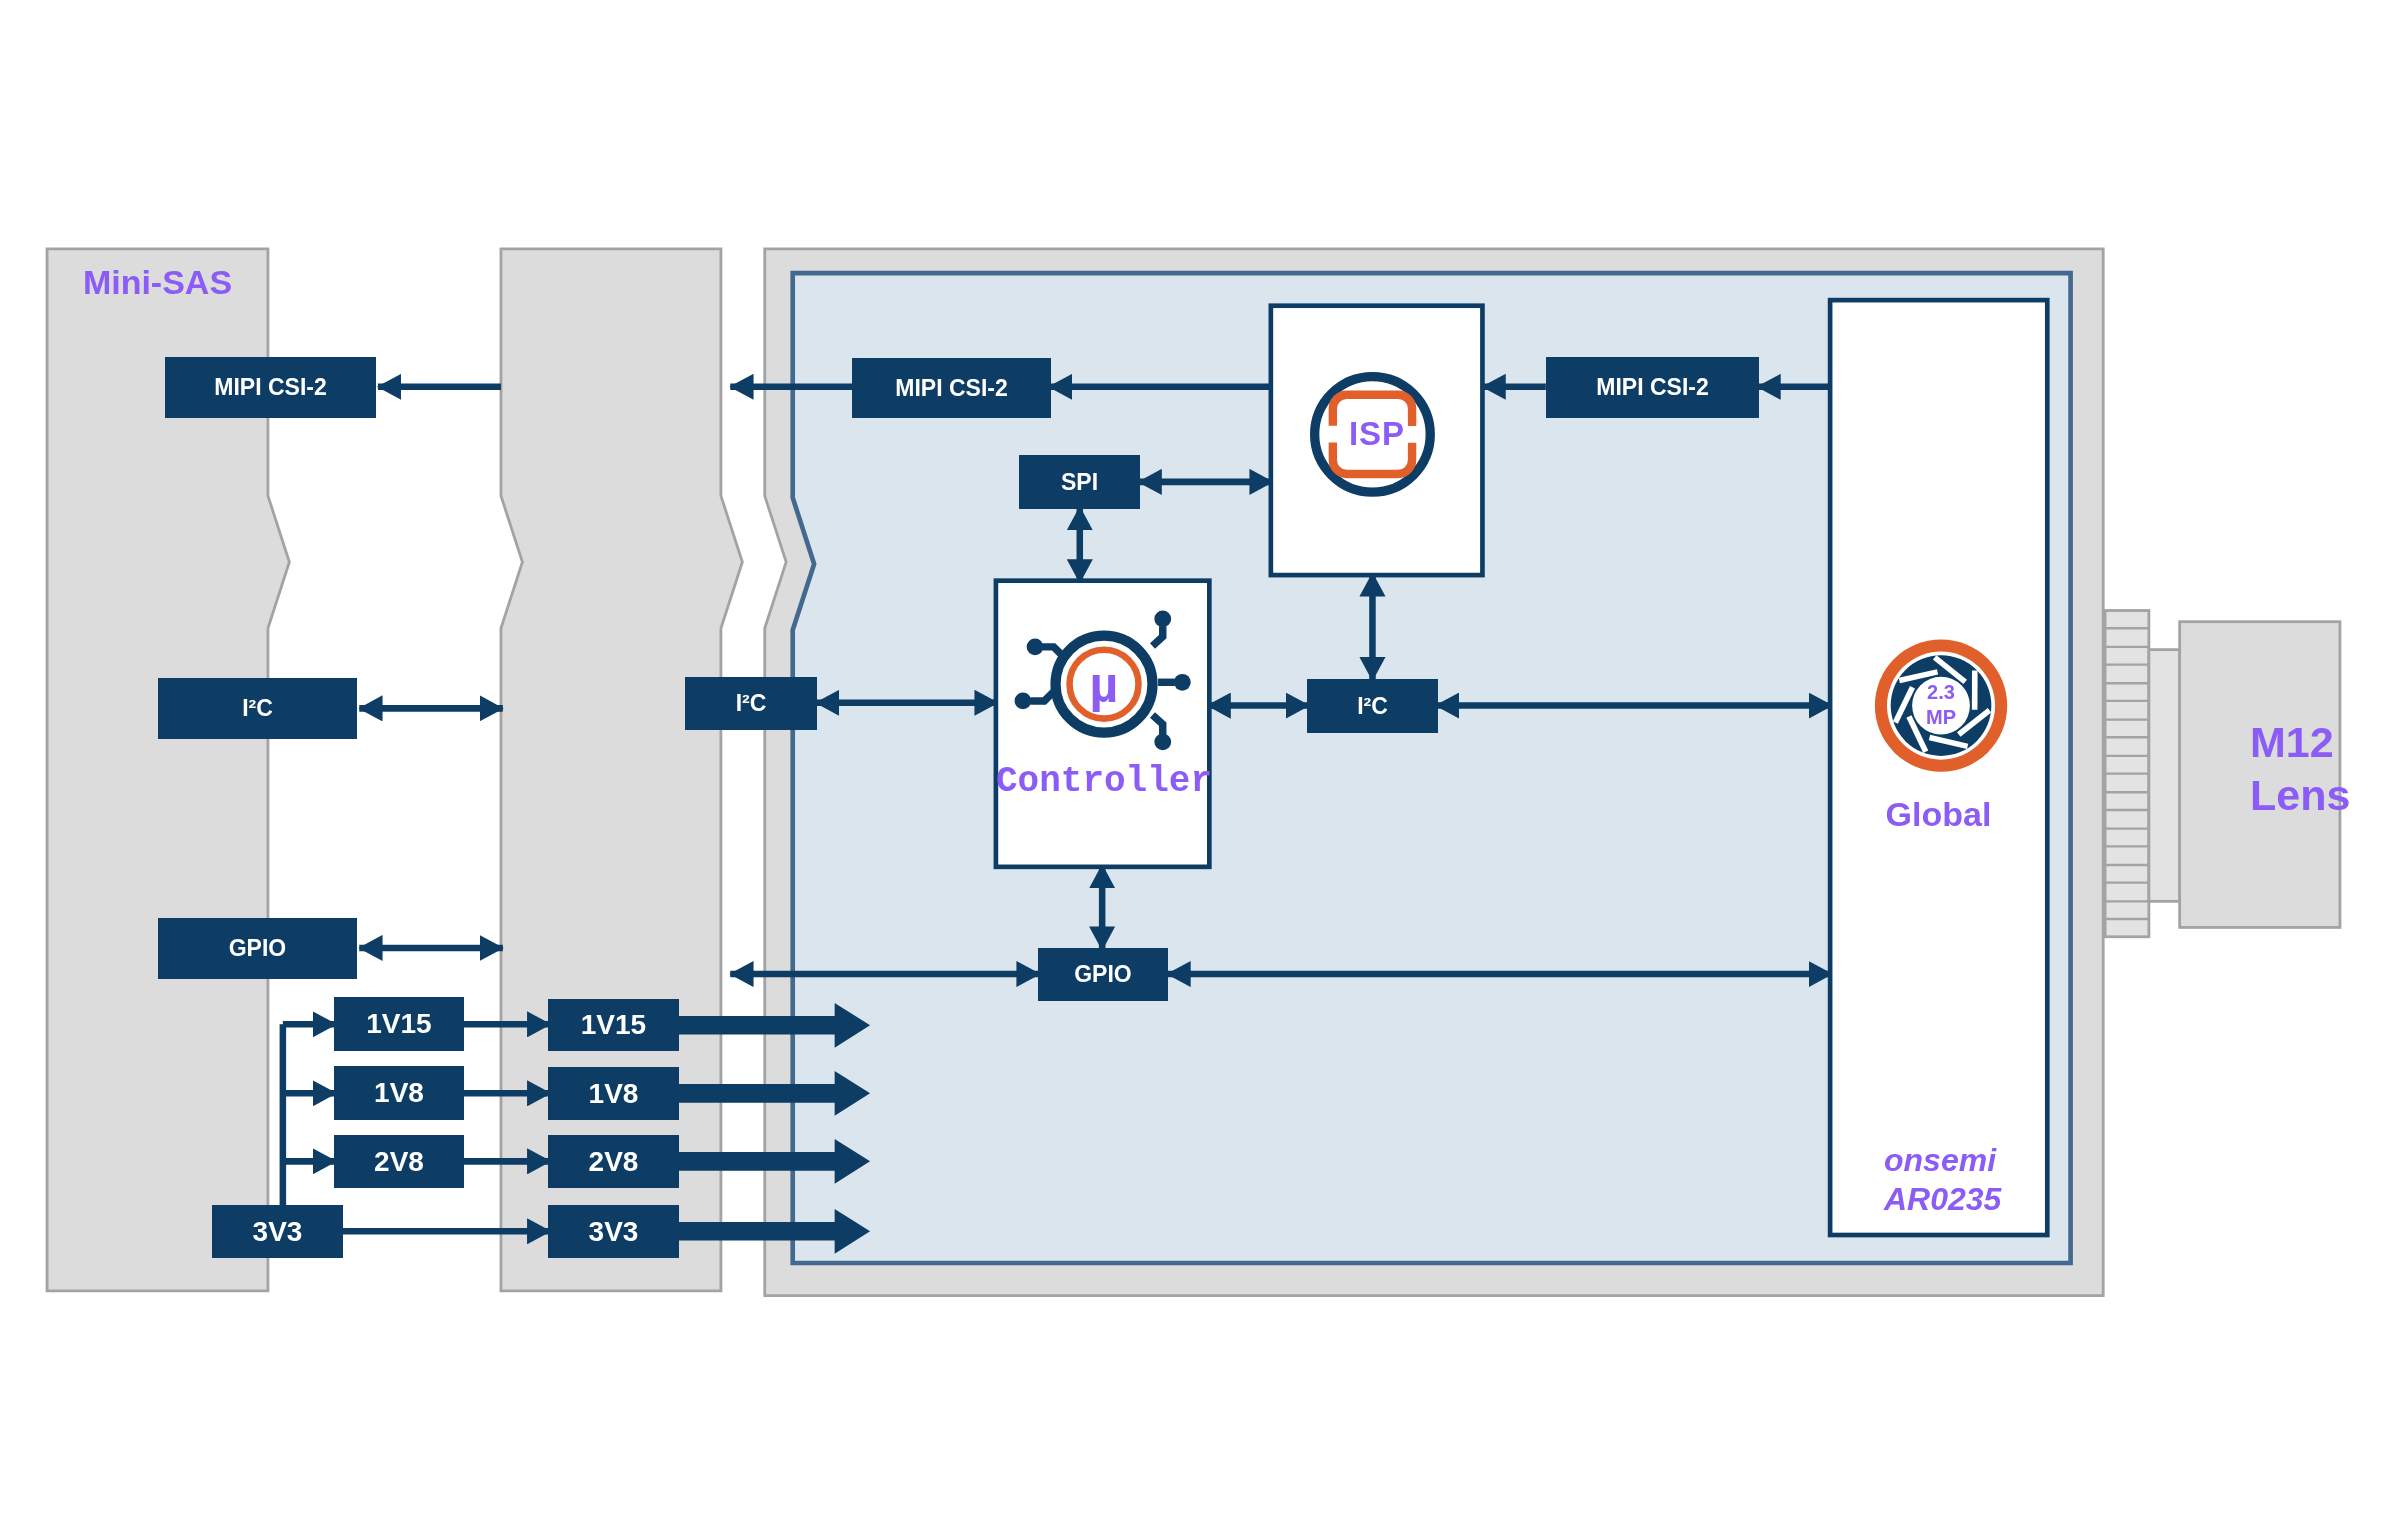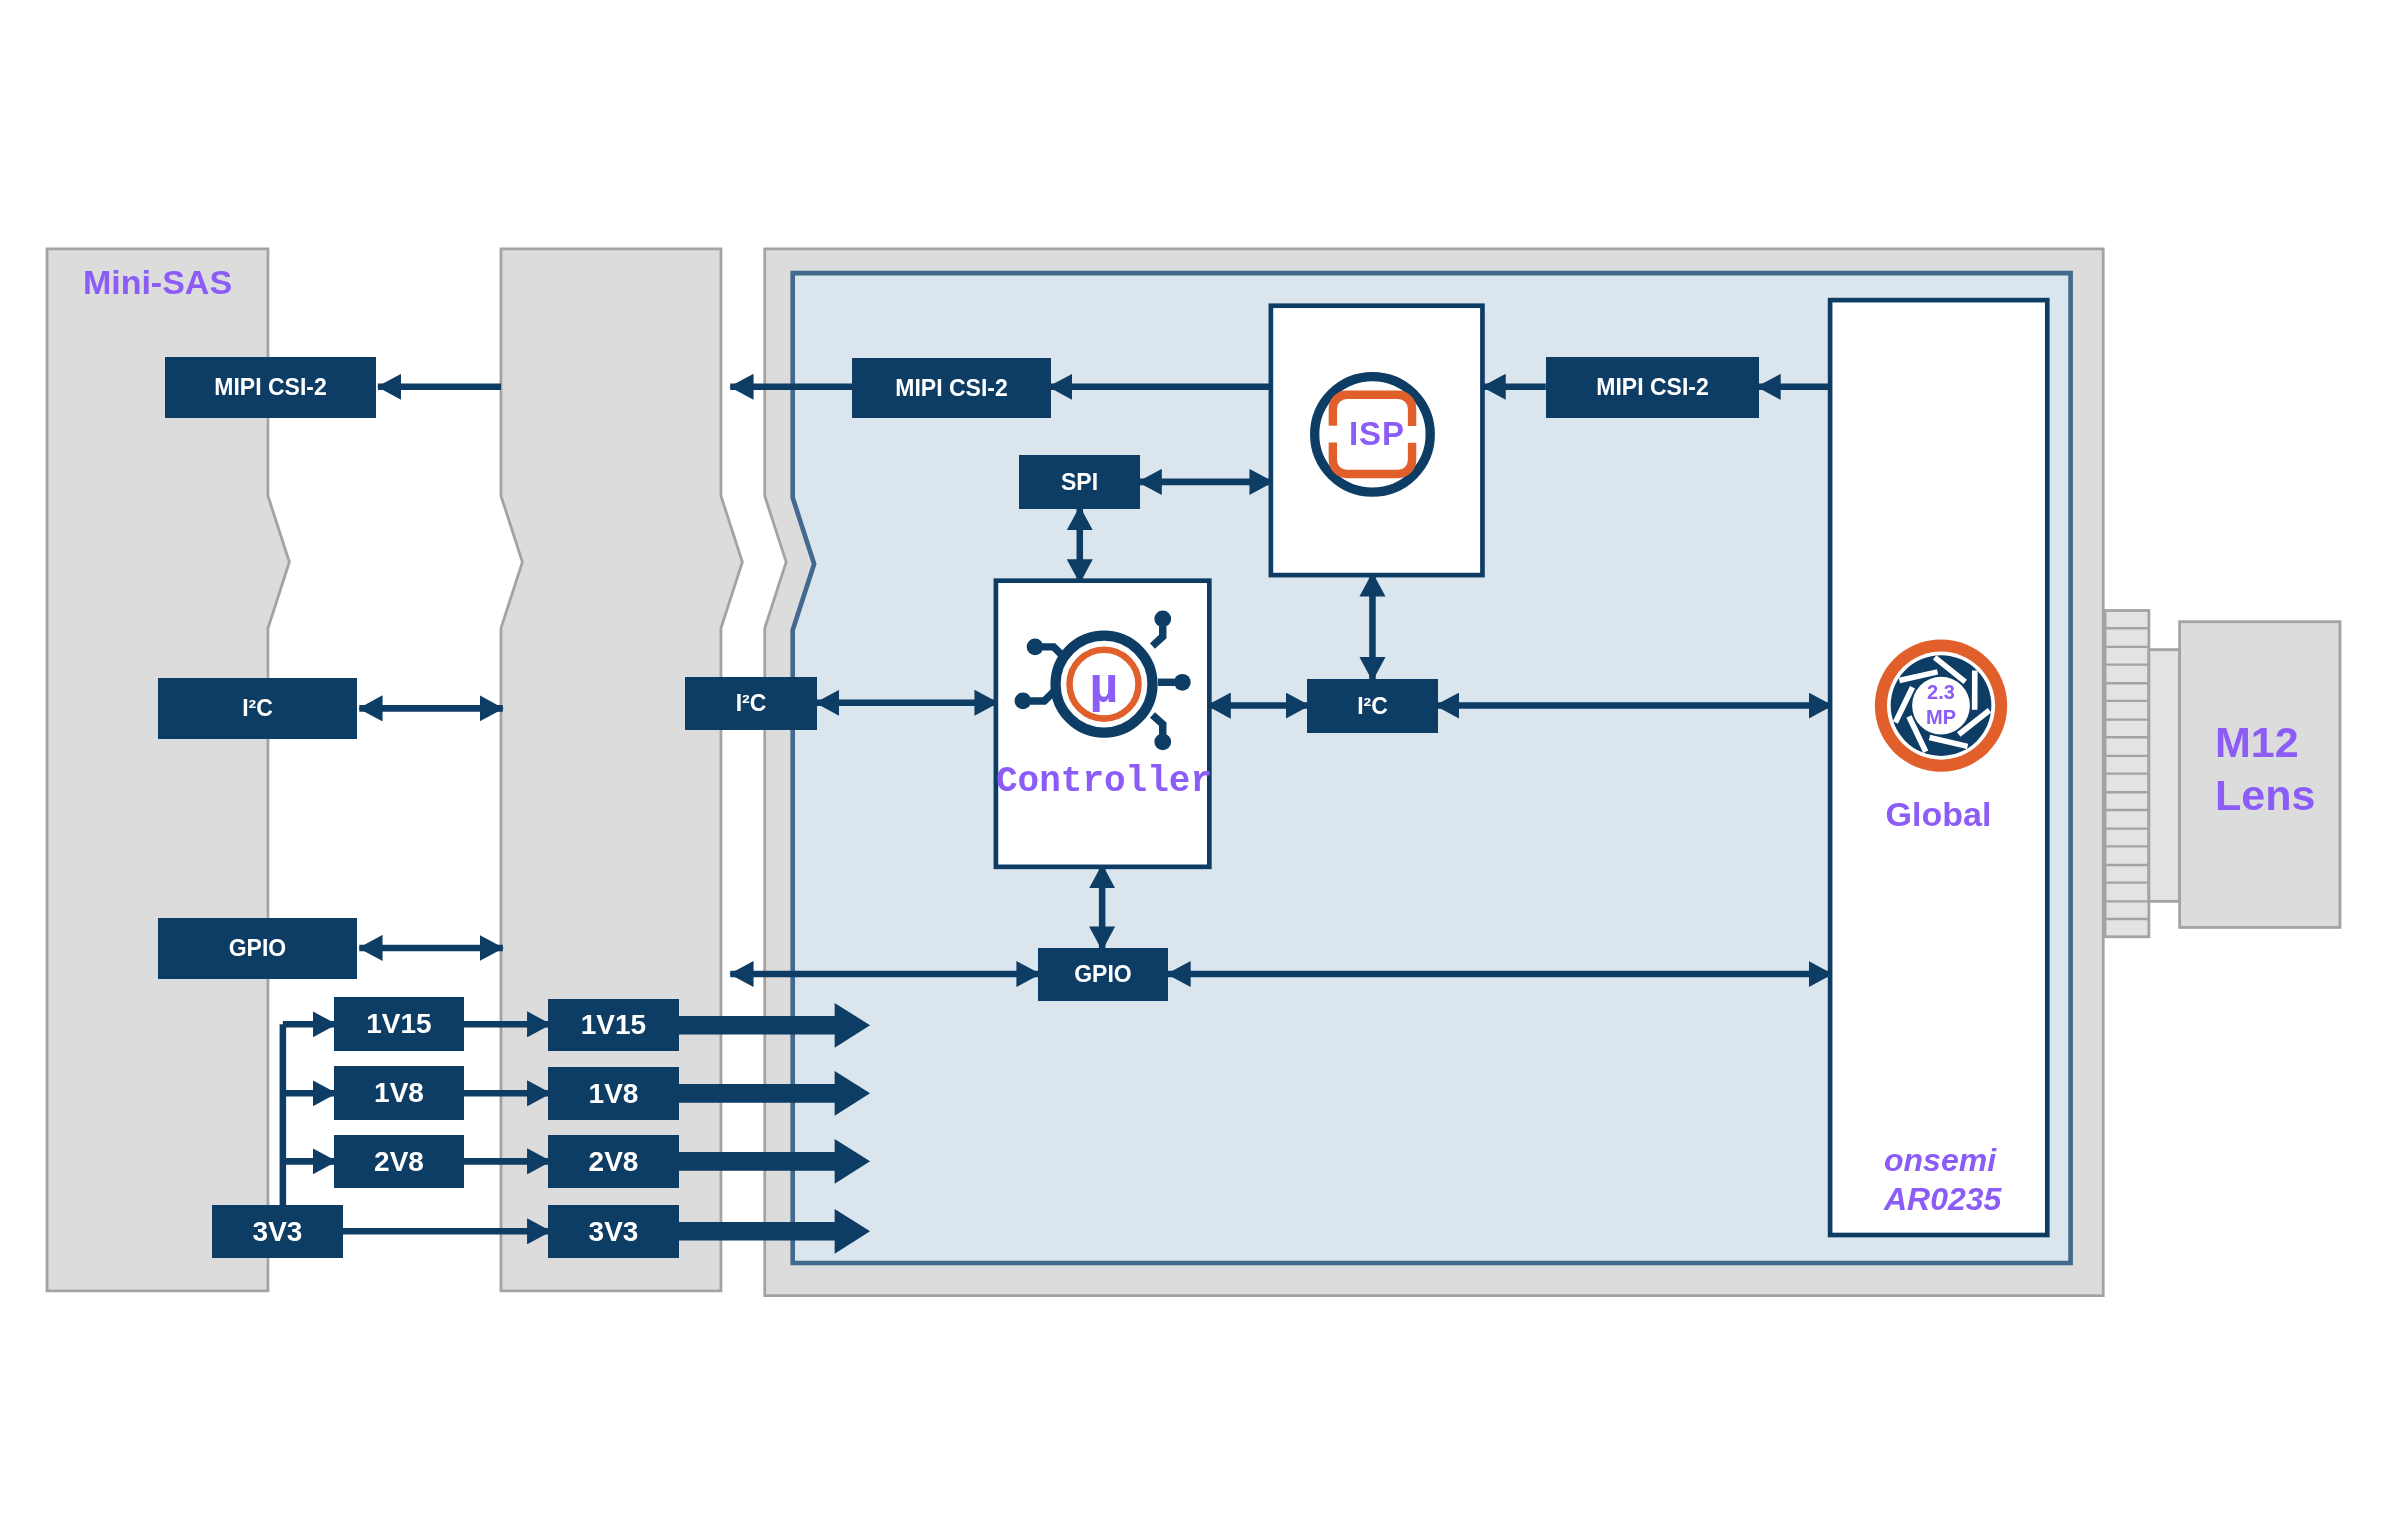--- a/index.html
+++ b/index.html
@@ -5,21 +5,21 @@
   html,body{margin:0;padding:0;background:#ffffff;}
   .stage{position:relative;width:2387px;height:1537px;background:#ffffff;overflow:hidden;
          font-family:"Liberation Sans", sans-serif;}
   .layer{position:absolute;left:0;top:0;}
   .txt{position:absolute;color:#8b5cf6;font-weight:bold;}
   .center{text-align:center;}
   .nbox{position:absolute;background:#0d3c64;color:#ffffff;font-weight:bold;
         display:flex;align-items:center;justify-content:center;font-size:23px;}
   .nbox.small{font-size:28px;}
   .title{font-size:34px;line-height:39px;}
-  .lens-label{font-size:43px;line-height:53px;}
+  .lens-label{font-size:43px;line-height:53px;margin-left:35px;}
   .isp-label{font-size:33px;letter-spacing:0.9px;}
   .mu-label{font-size:50px;display:flex;align-items:center;justify-content:center;}
   .ctrl-label{font-size:36px;font-family:Liberation Mono, monospace;}
   .mp-label{font-size:20px;line-height:25px;}
   .global-label{font-size:34px;}
   .vendor-label{font-size:32px;line-height:39px;font-style:italic;}
 </style>
 </head>
 <body>
 

